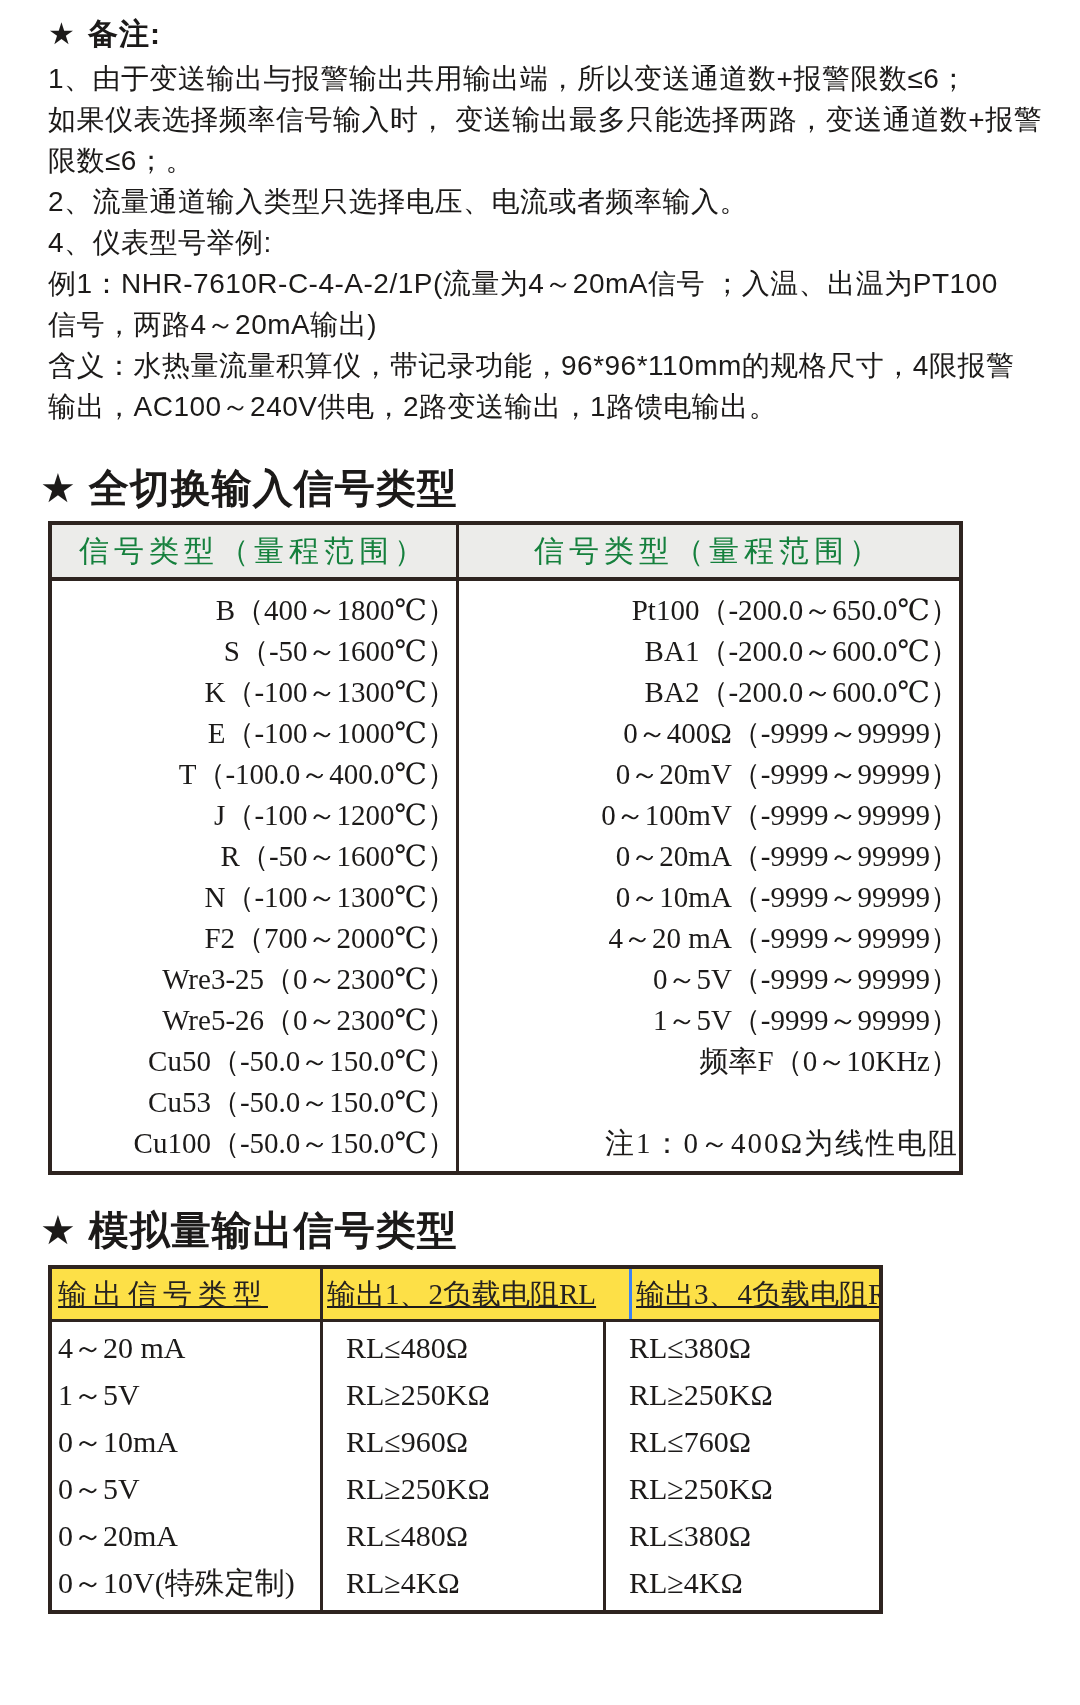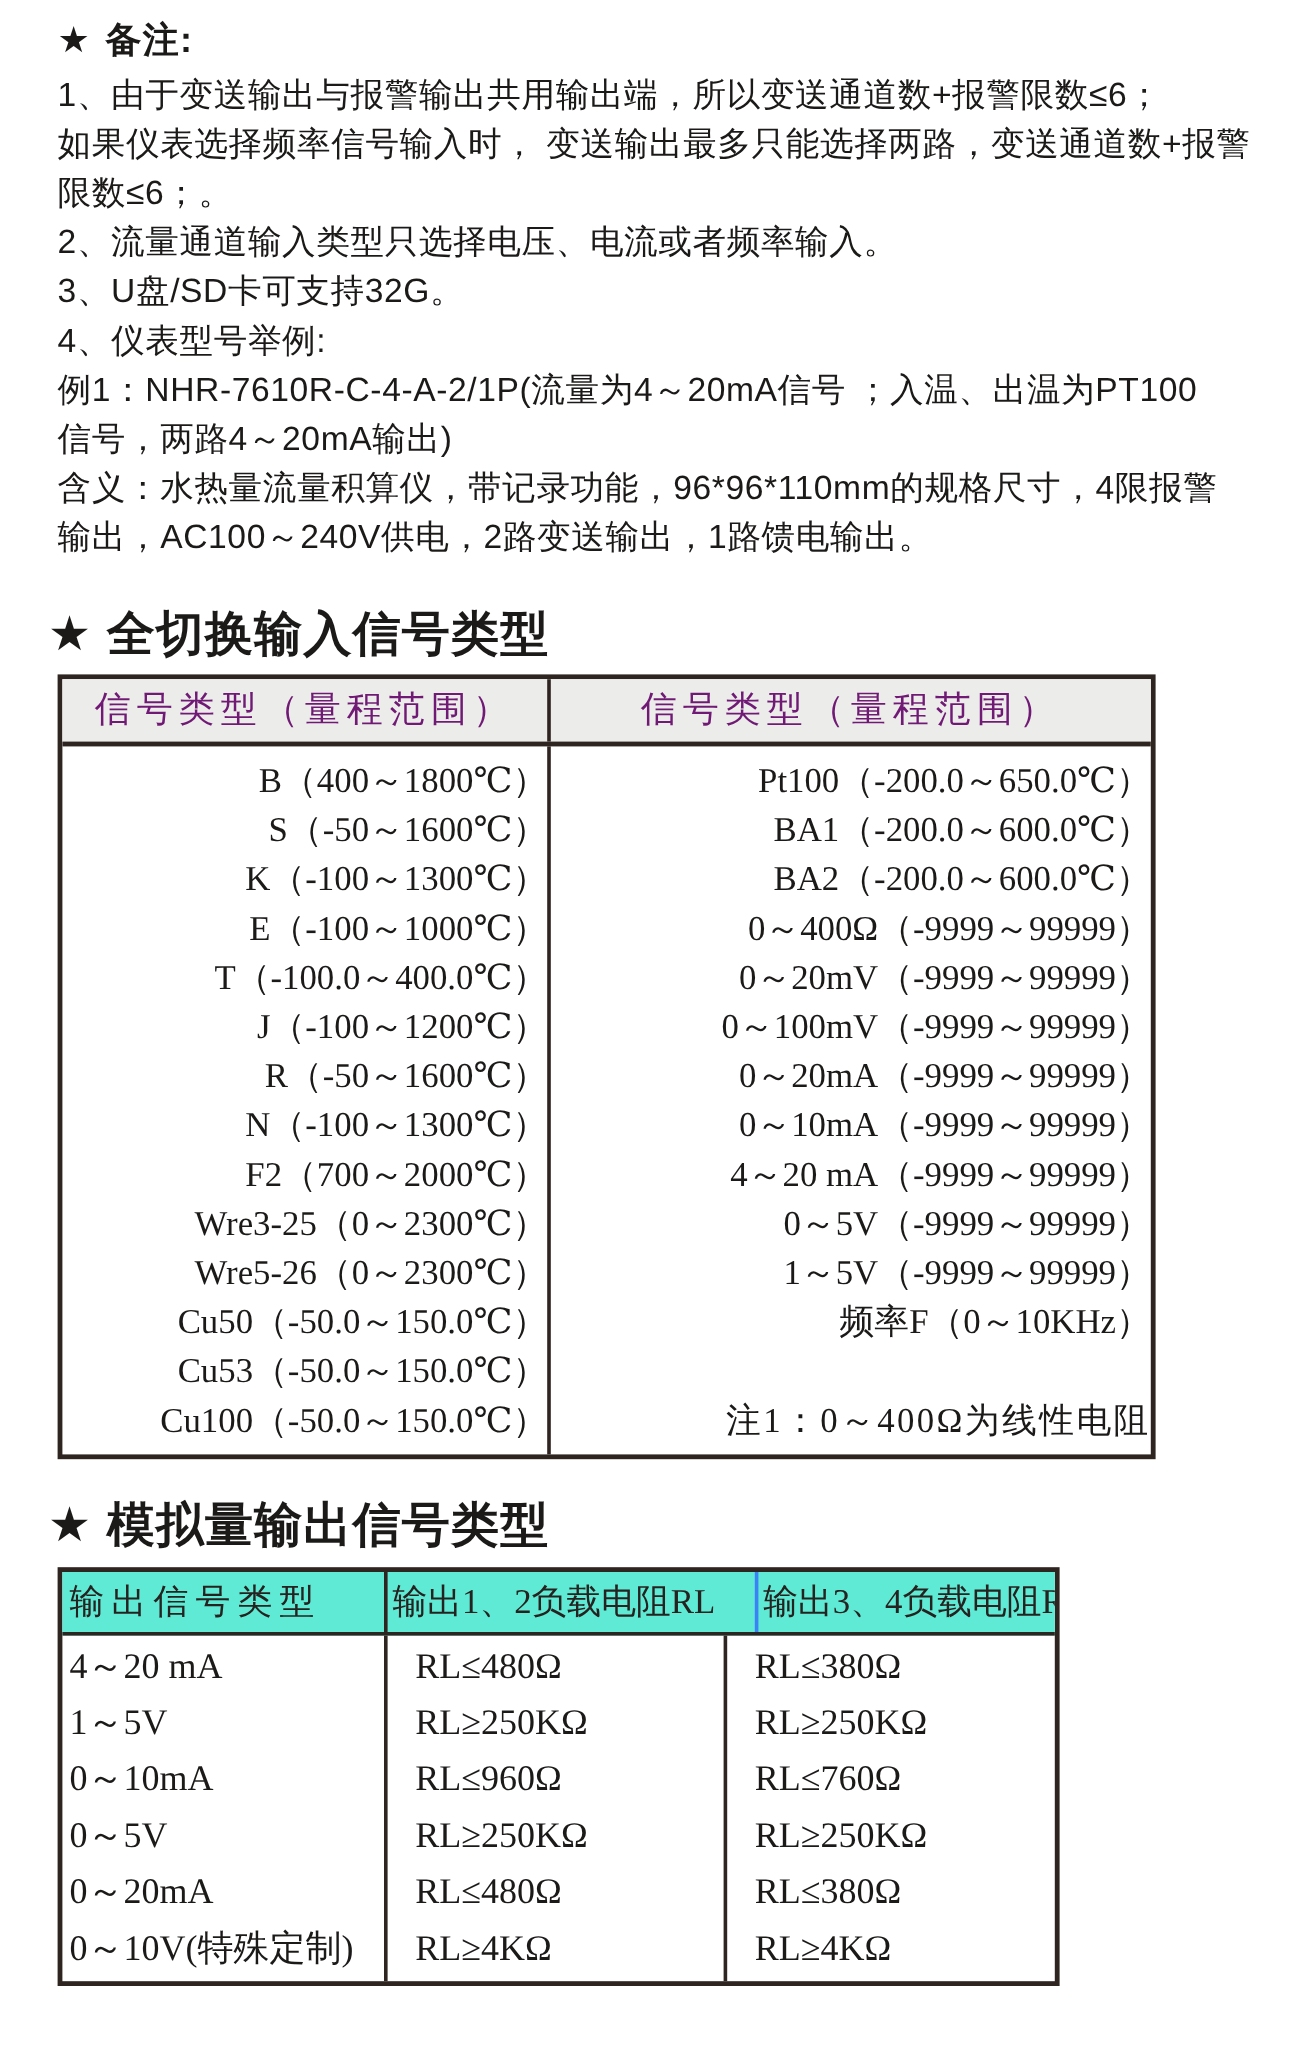--- a/index.html
+++ b/index.html
@@ -33,33 +33,33 @@
 
   
   .serif { font-family:"Liberation Serif", "DejaVu Serif", serif; }
   .tbl { border:4px solid #2e2420; background:#ffffff; }
 
   
   .t1 { margin-top:12px; width:915px; }
   .t1-header { display:flex; background:#ececea; border-bottom:4px solid #2e2420; }
   .t1-hcell {
     width:404px; height:52px; line-height:52px; text-align:center;
-    font-size:30px; letter-spacing:5px; color:#701a75;
+    font-size:30px; letter-spacing:5px; color:#15803d;
   }
   .t1-hcell-right { width:auto; flex:1; border-left:3px solid #2e2420; }
   .t1-body { display:flex; }
   .t1-cell { width:404px; padding:9px 0 7px 20px;text-align:right; }
   .t1-cell-right { width:auto; flex:1; border-left:3px solid #2e2420; }
   .t1-cell .line { font-size:29px; line-height:41px; white-space:pre; }
   .t1-cell .spacer-line { height:41px; }
   .t1-cell .note-line { font-size:29px; line-height:41px; letter-spacing:2px; }
 
   
   .t2 { margin-top:14px; width:835px; }
-  .t2-header { display:flex; background:#5eead4; border-bottom:3px solid #2e2420; }
+  .t2-header { display:flex; background:#fde047; border-bottom:3px solid #2e2420;text-decoration:underline; }
   .t2-hcell {
     height:50px; line-height:50px; font-size:29px; color:#262220;
     padding-left:6px; overflow:hidden; white-space:nowrap;
   }
   .t2-hc1 { width:268px; letter-spacing:6px; }
   .t2-hc2 { width:283px; border-left:3px solid #2e2420; padding-left:4px; }
   .t2-hc3 { flex:1; border-left:3px solid #3b82f6; padding-left:4px;margin-left:26px; }
   .t2-body { display:flex; }
   .t2-cell { padding:2px 0 4px 6px; }
   .t2-c1 { width:268px; }
@@ -72,21 +72,20 @@
 
 <div class="page">
 
   <section>
     <h1 class="notes-title"><span class="star">★</span><span>备注:</span></h1>
     <div class="notes-lines" id="notes-lines">
         <div class="line">1、由于变送输出与报警输出共用输出端，所以变送通道数+报警限数≤6；</div>
         <div class="line">如果仪表选择频率信号输入时， 变送输出最多只能选择两路，变送通道数+报警</div>
         <div class="line">限数≤6；。</div>
         <div class="line">2、流量通道输入类型只选择电压、电流或者频率输入。</div>
-        <div class="line">3、U盘/SD卡可支持32G。</div>
         <div class="line">4、仪表型号举例:</div>
         <div class="line">例1：NHR-7610R-C-4-A-2/1P(流量为4～20mA信号 ；入温、出温为PT100</div>
         <div class="line">信号，两路4～20mA输出)</div>
         <div class="line">含义：水热量流量积算仪，带记录功能，96*96*110mm的规格尺寸，4限报警</div>
         <div class="line">输出，AC100～240V供电，2路变送输出，1路馈电输出。</div>
       </div>
   </section>
 
   <section>
     <h2 class="section-title section-title-1"><span class="star">★</span><span>全切换输入信号类型</span></h2>

